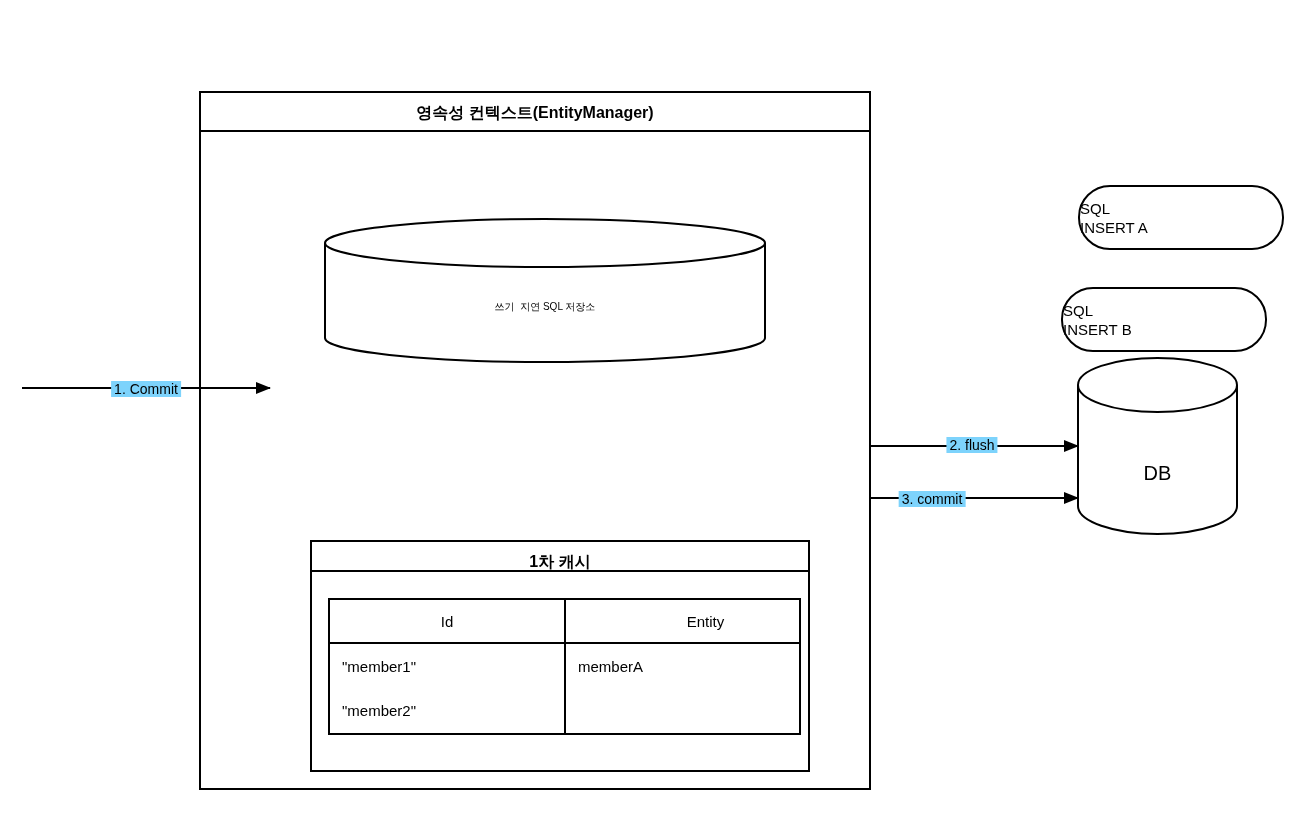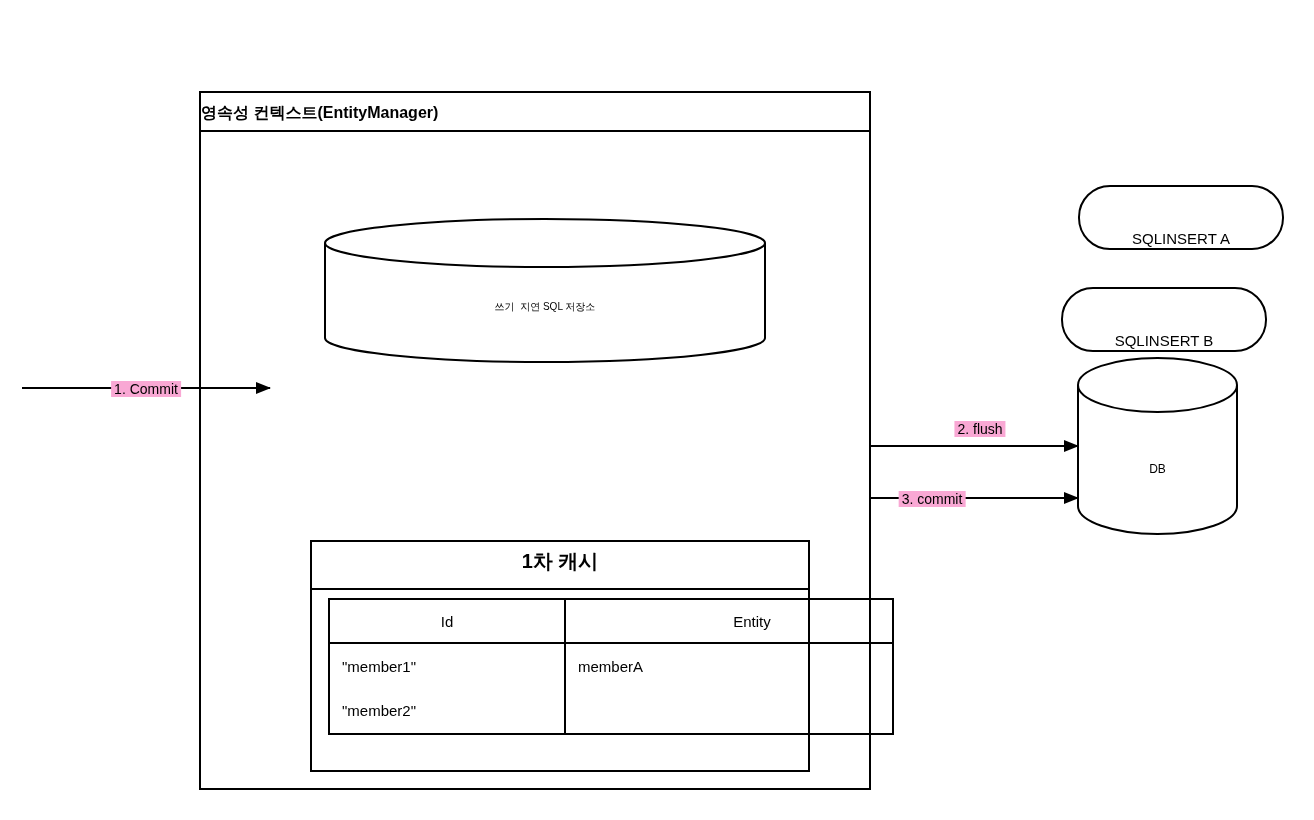--- a/index.html
+++ b/index.html
@@ -26,77 +26,78 @@
     position: absolute;
     left: 199px; top: 91px;
     width: 672px; height: 699px;
     border: 2px solid #000000;
     background: transparent;
   }
   .main-box-title {
     height: 39px;
     line-height: 39px;
     border-bottom: 2px solid #000000;
+    text-align: center;
     font-weight: bold;
     font-size: 16px;
   }
   
   .cyl-label {
     position: absolute;
     left: 325px; top: 300px;
     width: 440px;
     text-align: center;
     font-size: 10px;
     white-space: pre;
   }
   
   .db-label {
     position: absolute;
     left: 1078px; top: 462px;
     width: 159px;
     text-align: center;
-    font-size: 12px;
+    font-size: 20px;
   }
   
   .pill {
     position: absolute;
     width: 206px; height: 65px;
     border: 2px solid #000000;
     border-radius: 32px;
     background: #ffffff;
     display: flex;
-    flex-direction: row;
-    align-items: flex-end;
+    flex-direction: column;
+    align-items: flex-start;
     justify-content: center;
     font-size: 15px;
     line-height: 19px;
     text-align: center;
   }
   .pill-a { left: 1078px; top: 185px; }
   .pill-b { left: 1061px; top: 287px; }
   
   .cache-box {
     position: absolute;
     left: 310px; top: 540px;
     width: 500px; height: 232px;
     border: 2px solid #000000;
     background: #ffffff;
   }
   .cache-title {
-    height: 48px;
+    height: 30px;
     line-height: 39px;
     border-bottom: 2px solid #000000;
     text-align: center;
     font-weight: bold;
-    font-size: 20px;
+    font-size: 16px;
   }
   .cache-table {
     position: absolute;
     left: 16px; top: 56px;
-    width: 566px; height: 137px;
+    width: 473px; height: 137px;
     border: 2px solid #000000;
   }
   .cache-table-header {
     display: flex;
     height: 44px;
     border-bottom: 2px solid #000000;
   }
   .cache-th {
     display: flex;
     align-items: center;
@@ -113,27 +114,27 @@
     height: 44px;
     display: flex;
     align-items: center;
     padding-left: 12px;
     font-size: 15px;
   }
   
   .arrow-label {
     position: absolute;
     transform: translate(-50%, -50%);
-    background: #f9a8d4;
+    background: #7dd3fc;
     font-size: 14px;
     padding: 0 3px;
     white-space: nowrap;
   }
   .lbl-commit-in { left: 146px; top: 389px; }
-  .lbl-flush     { left: 972px; top: 429px; margin-left: 8px; }
+  .lbl-flush     { left: 972px; top: 445px; }
   .lbl-commit-db { left: 932px; top: 499px; }
 </style>
 </head>
 <body>
 
 <div class="canvas">
 
   <svg class="shapes-svg" viewBox="0 0 1314 820" xmlns="http://www.w3.org/2000/svg">
     <defs>
       <marker id="arrowhead" markerUnits="userSpaceOnUse" markerWidth="16" markerHeight="12" refX="14" refY="6" orient="auto">

